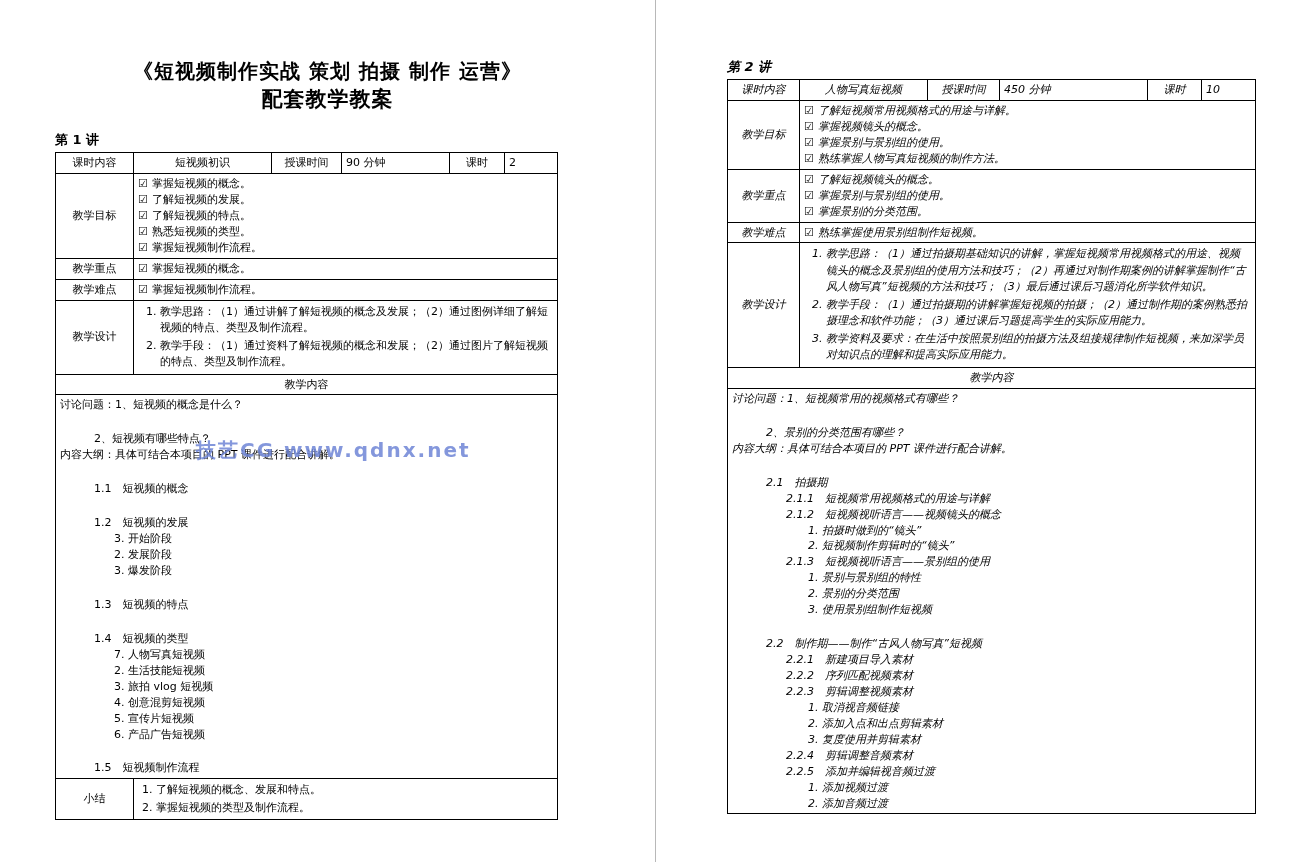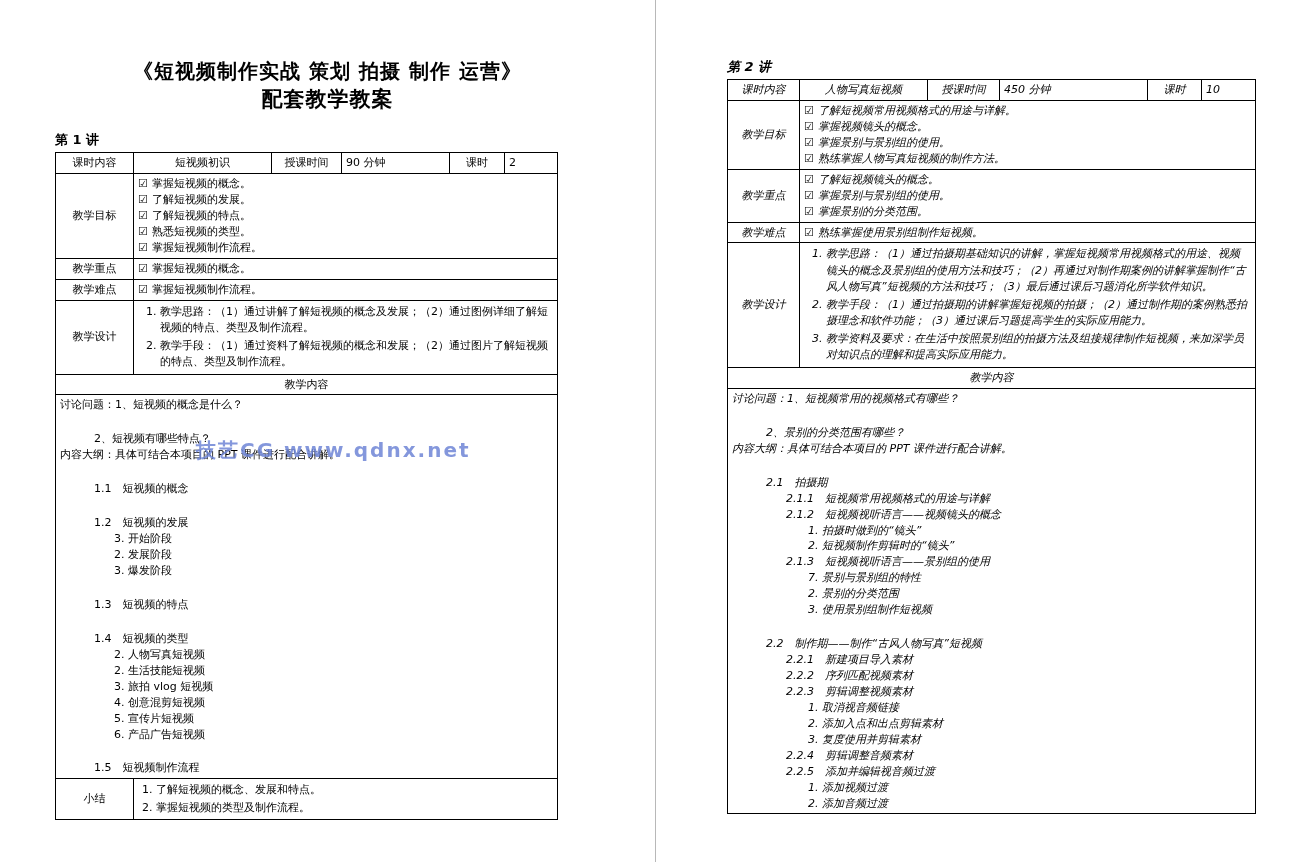--- a/index.html
+++ b/index.html
@@ -188,21 +188,21 @@
               <div class="q-line ind1"><span>2、短视频有哪些特点？</span></div>
               <div class="q-line"><span>内容大纲：</span><span>具体可结合本项目的 PPT 课件进行配合讲解。</span></div>
               <div>
                 <div class="ol-row ind1">1.1　短视频的概念</div>
                 <div class="ol-row ind1">1.2　短视频的发展</div>
                 <div class="ol-row ind2">3. 开始阶段</div>
                 <div class="ol-row ind2">2. 发展阶段</div>
                 <div class="ol-row ind2">3. 爆发阶段</div>
                 <div class="ol-row ind1">1.3　短视频的特点</div>
                 <div class="ol-row ind1">1.4　短视频的类型</div>
-                <div class="ol-row ind2">2. 人物写真短视频</div>
+                <div class="ol-row ind2">7. 人物写真短视频</div>
                 <div class="ol-row ind2">2. 生活技能短视频</div>
                 <div class="ol-row ind2">3. 旅拍 vlog 短视频</div>
                 <div class="ol-row ind2">4. 创意混剪短视频</div>
                 <div class="ol-row ind2">5. 宣传片短视频</div>
                 <div class="ol-row ind2">6. 产品广告短视频</div>
                 <div class="ol-row ind1">1.5　短视频制作流程</div>
               </div>
             </td>
           </tr>
           <tr>
@@ -285,21 +285,21 @@
               <div class="q-line"><span>讨论问题：</span><span>1、短视频常用的视频格式有哪些？</span></div>
               <div class="q-line ind1"><span>2、景别的分类范围有哪些？</span></div>
               <div class="q-line"><span>内容大纲：</span><span>具体可结合本项目的 PPT 课件进行配合讲解。</span></div>
               <div>
                 <div class="ol-row ind1">2.1　拍摄期</div>
                 <div class="ol-row ind2">2.1.1　短视频常用视频格式的用途与详解</div>
                 <div class="ol-row ind2">2.1.2　短视频视听语言——视频镜头的概念</div>
                 <div class="ol-row ind3">1. 拍摄时做到的“镜头”</div>
                 <div class="ol-row ind3">2. 短视频制作剪辑时的“镜头”</div>
                 <div class="ol-row ind2">2.1.3　短视频视听语言——景别组的使用</div>
-                <div class="ol-row ind3">7. 景别与景别组的特性</div>
+                <div class="ol-row ind3">1. 景别与景别组的特性</div>
                 <div class="ol-row ind3">2. 景别的分类范围</div>
                 <div class="ol-row ind3">3. 使用景别组制作短视频</div>
                 <div class="ol-row ind1">2.2　制作期——制作“古风人物写真”短视频</div>
                 <div class="ol-row ind2">2.2.1　新建项目导入素材</div>
                 <div class="ol-row ind2">2.2.2　序列匹配视频素材</div>
                 <div class="ol-row ind2">2.2.3　剪辑调整视频素材</div>
                 <div class="ol-row ind3">1. 取消视音频链接</div>
                 <div class="ol-row ind3">2. 添加入点和出点剪辑素材</div>
                 <div class="ol-row ind3">3. 复度使用并剪辑素材</div>
                 <div class="ol-row ind2">2.2.4　剪辑调整音频素材</div>

